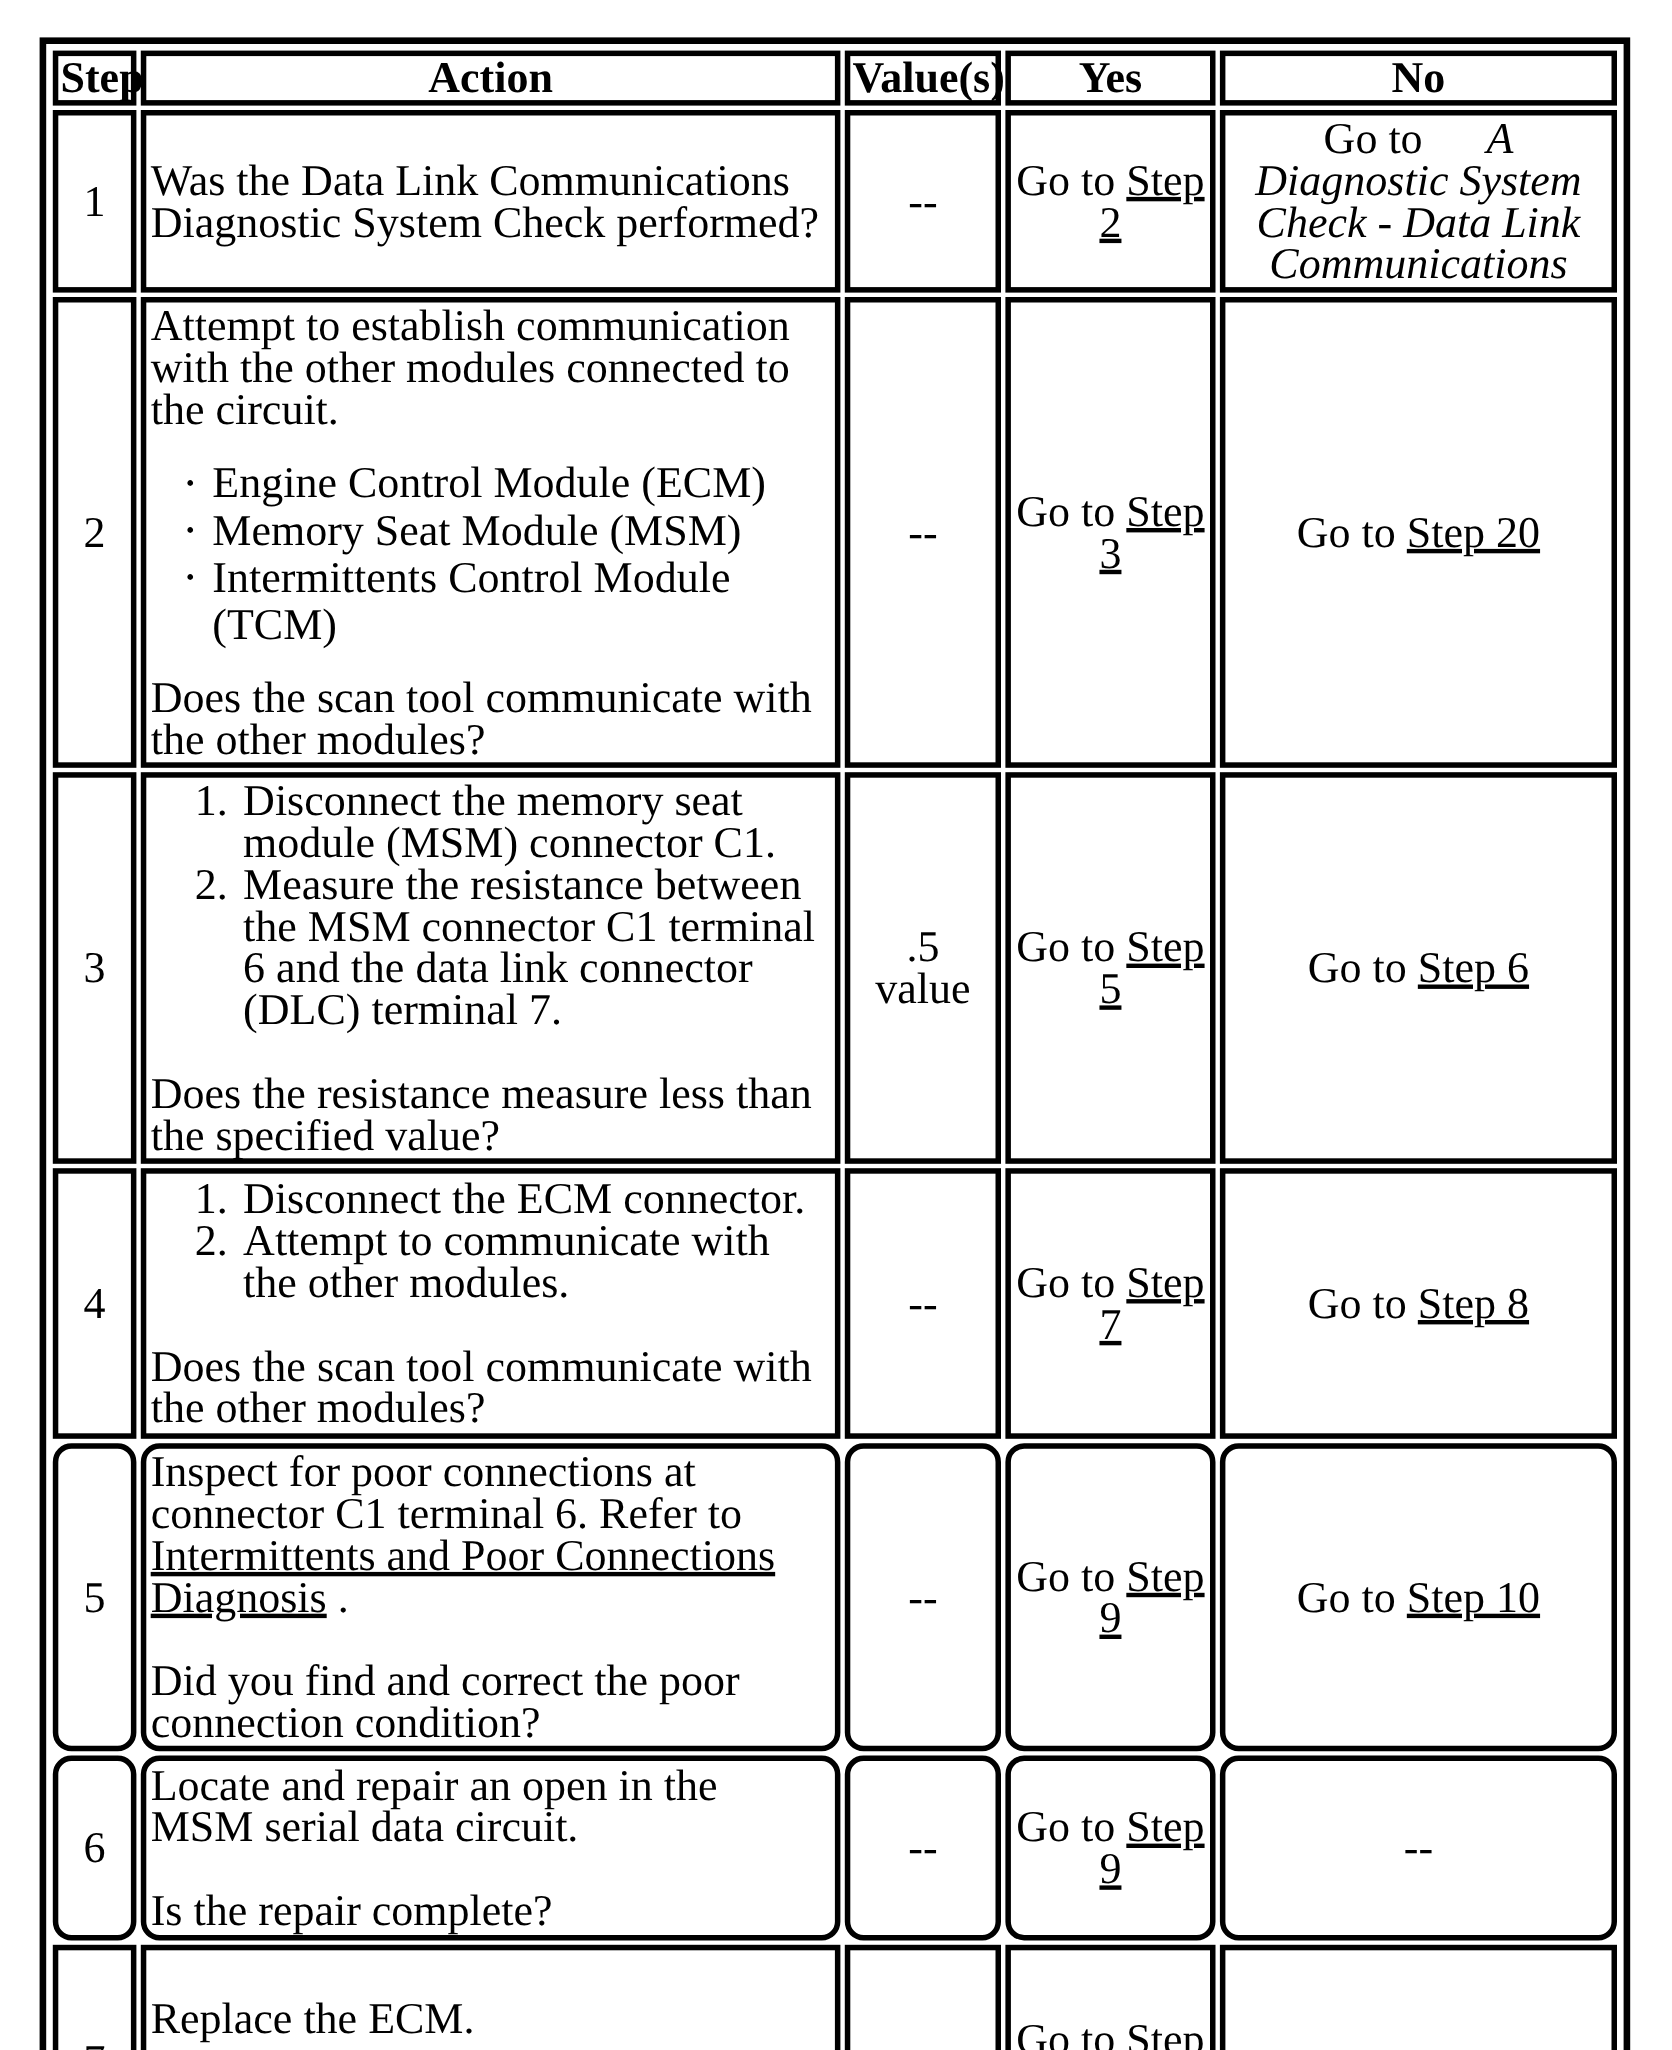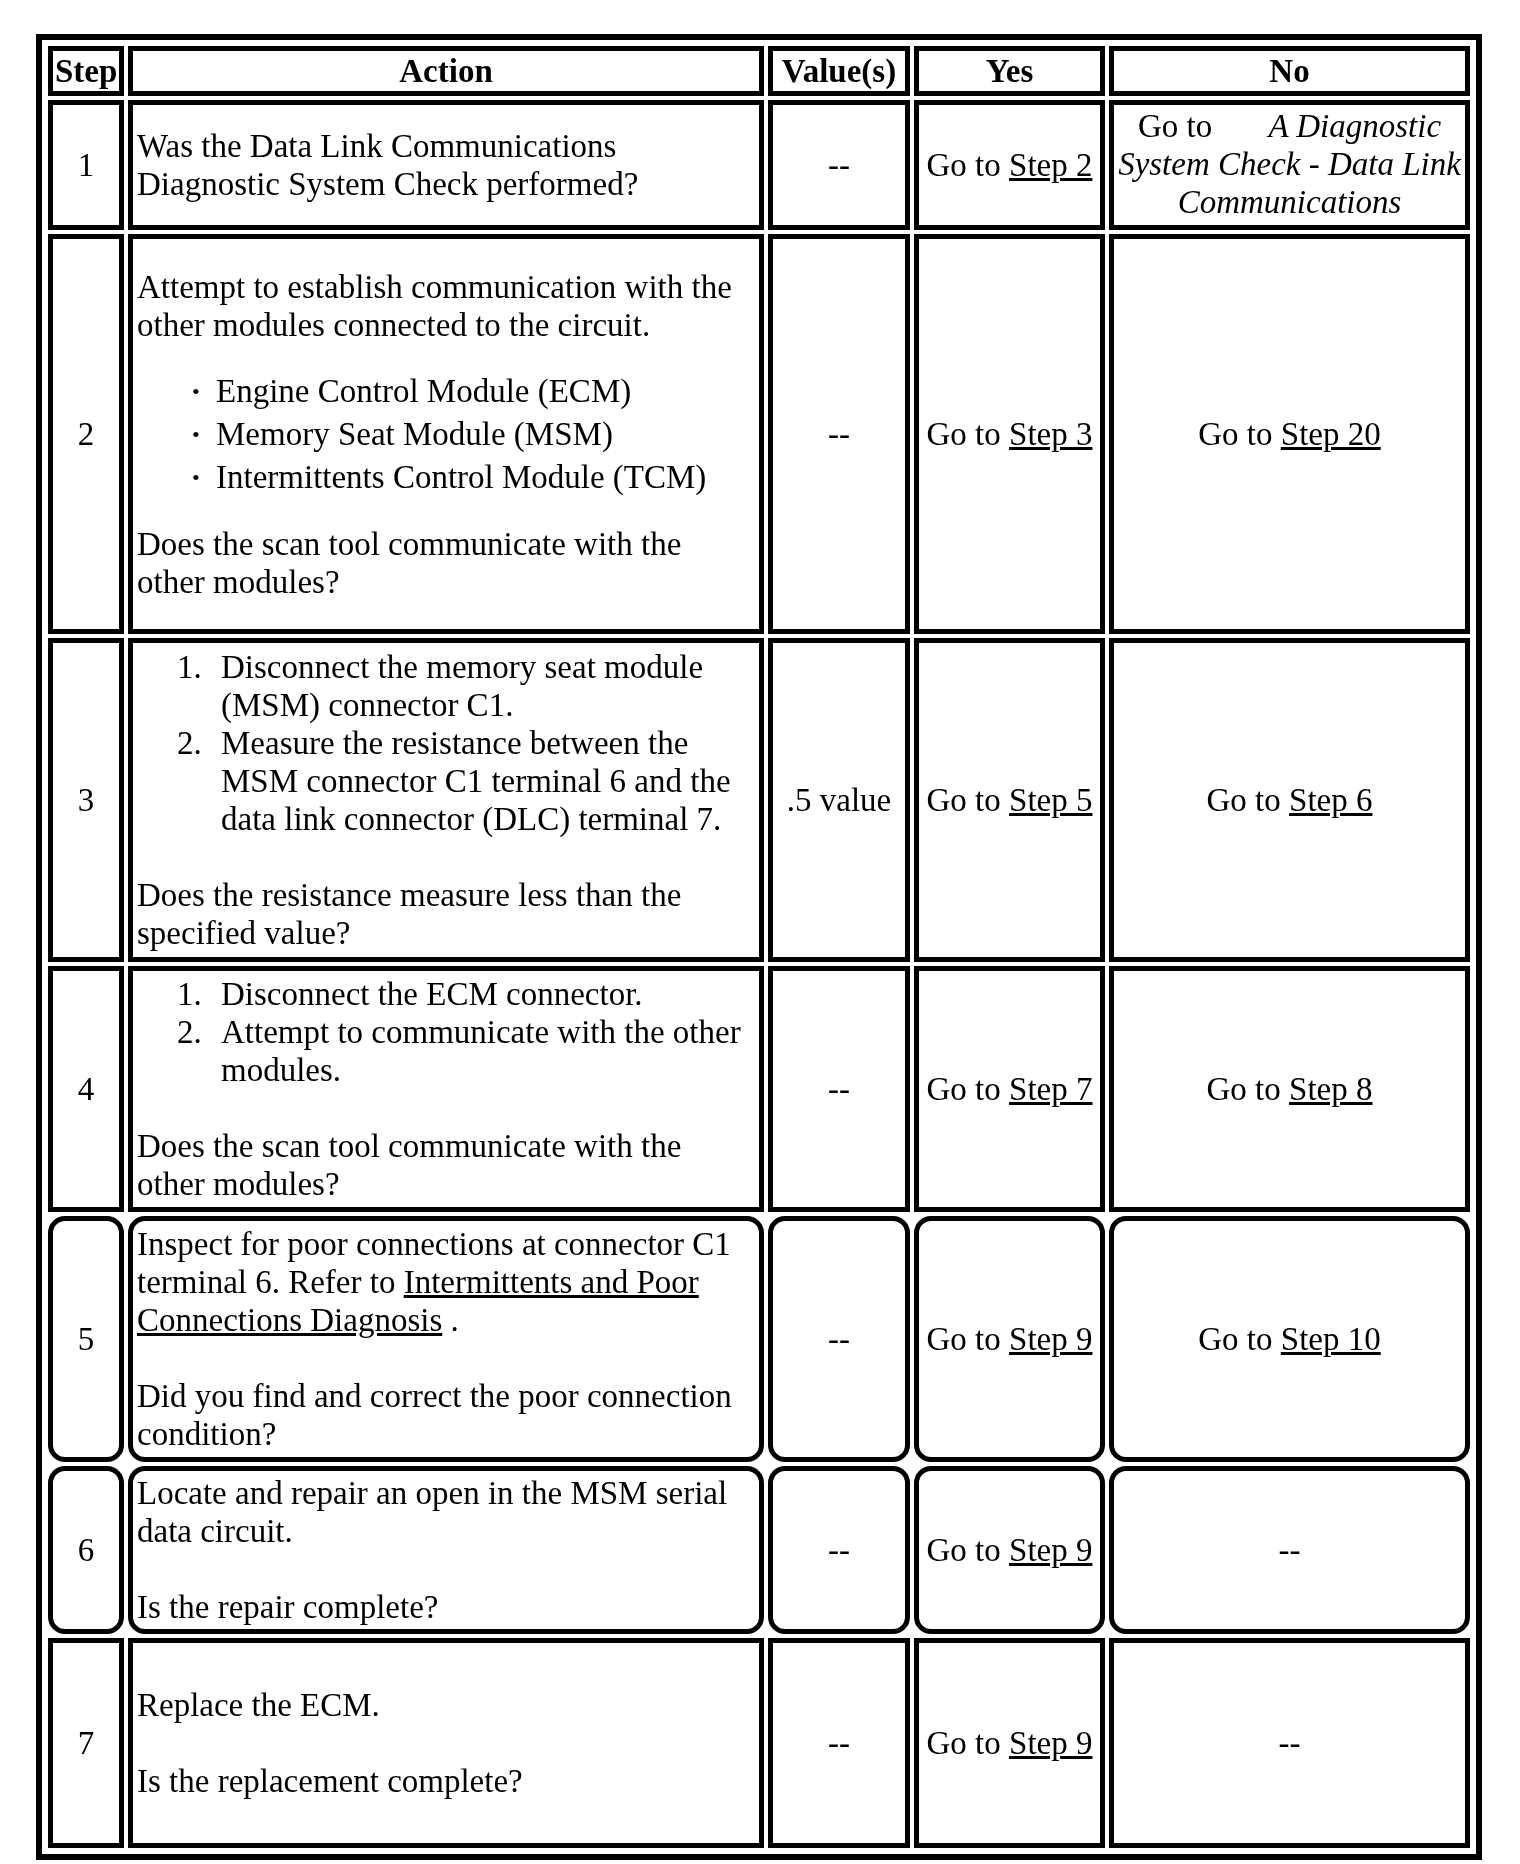--- a/index.html
+++ b/index.html
@@ -1,34 +1,34 @@
 <!DOCTYPE html>
 <html><head>
 <meta charset="utf-8">
 <style>
   html, body { margin:0; padding:0; background:#ffffff; }
   body { width:1520px; height:1864px; position:relative; font-family:"Liberation Serif","DejaVu Serif",serif; color:#000; }
   .wrap { position:absolute; left:36px; top:34px; width:1446px; border:6px solid #000; padding:2px; box-sizing:border-box; background:#fff; }
   table.diag { border-collapse:separate; border-spacing:4px; width:100%; table-layout:fixed; }
-  table.diag th, table.diag td { border:5px solid #000; padding:2px 4px; vertical-align:middle; font-size:33px; line-height:38px; }
+  table.diag th, table.diag td { border:5px solid #000; padding:2px 4px; vertical-align:middle; font-size:40px; line-height:38px; }
   table.diag th { font-weight:bold; text-align:center; height:40px; padding:0 2px; }
   col.c-step { width:76px; }
   col.c-action { width:636px; }
   col.c-value { width:142px; }
   col.c-yes { width:191px; }
   col.c-no { width:auto; }
   td.step { text-align:center; }
   td.value { text-align:center; }
   td.yes, td.no { text-align:center; vertical-align:bottom; }
   td.no.top { vertical-align:top; }
   td.action { vertical-align:top; text-align:left; }
   .para { margin:0; }
   .gap { height:38px; }
   ul.bul { margin:26px 0 26px 0; padding-left:56px; list-style:none; }
-  ul.bul li { position:relative; line-height:43px;margin-left:23px; }
+  ul.bul li { position:relative; line-height:43px; }
   ul.bul li::before { content:"•"; position:absolute; left:-24px; font-size:22px; }
   ol.num { margin:0; padding-left:84px; list-style:none; }
   ol.num li { position:relative; }
   ol.num li .n { position:absolute; left:-44px; }
   .link { text-decoration:underline; cursor:pointer; }
   .ital { font-style:italic;margin-left:48px; }
   tr.r1 td { height:116px; }
   tr.r2 td { height:386px; }
   tr.r3 td { height:310px; }
   tr.r4 td { height:232px; }

